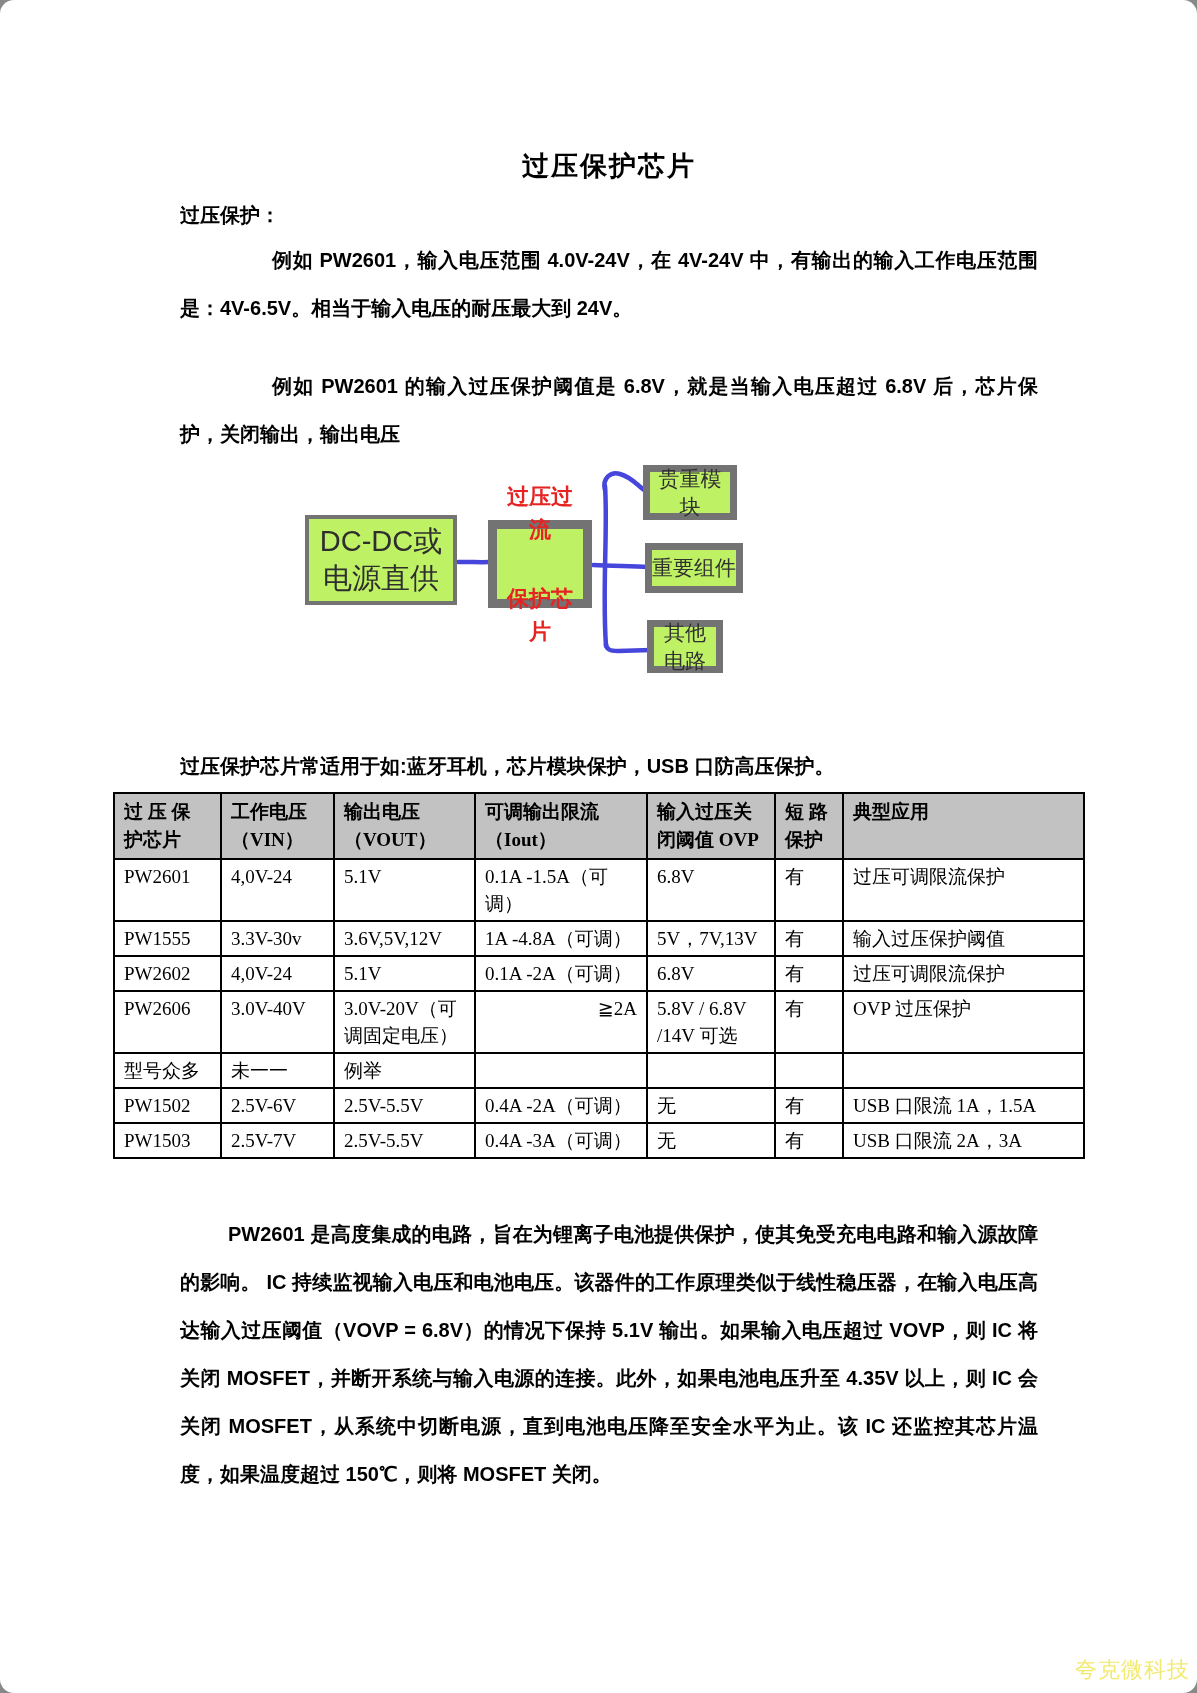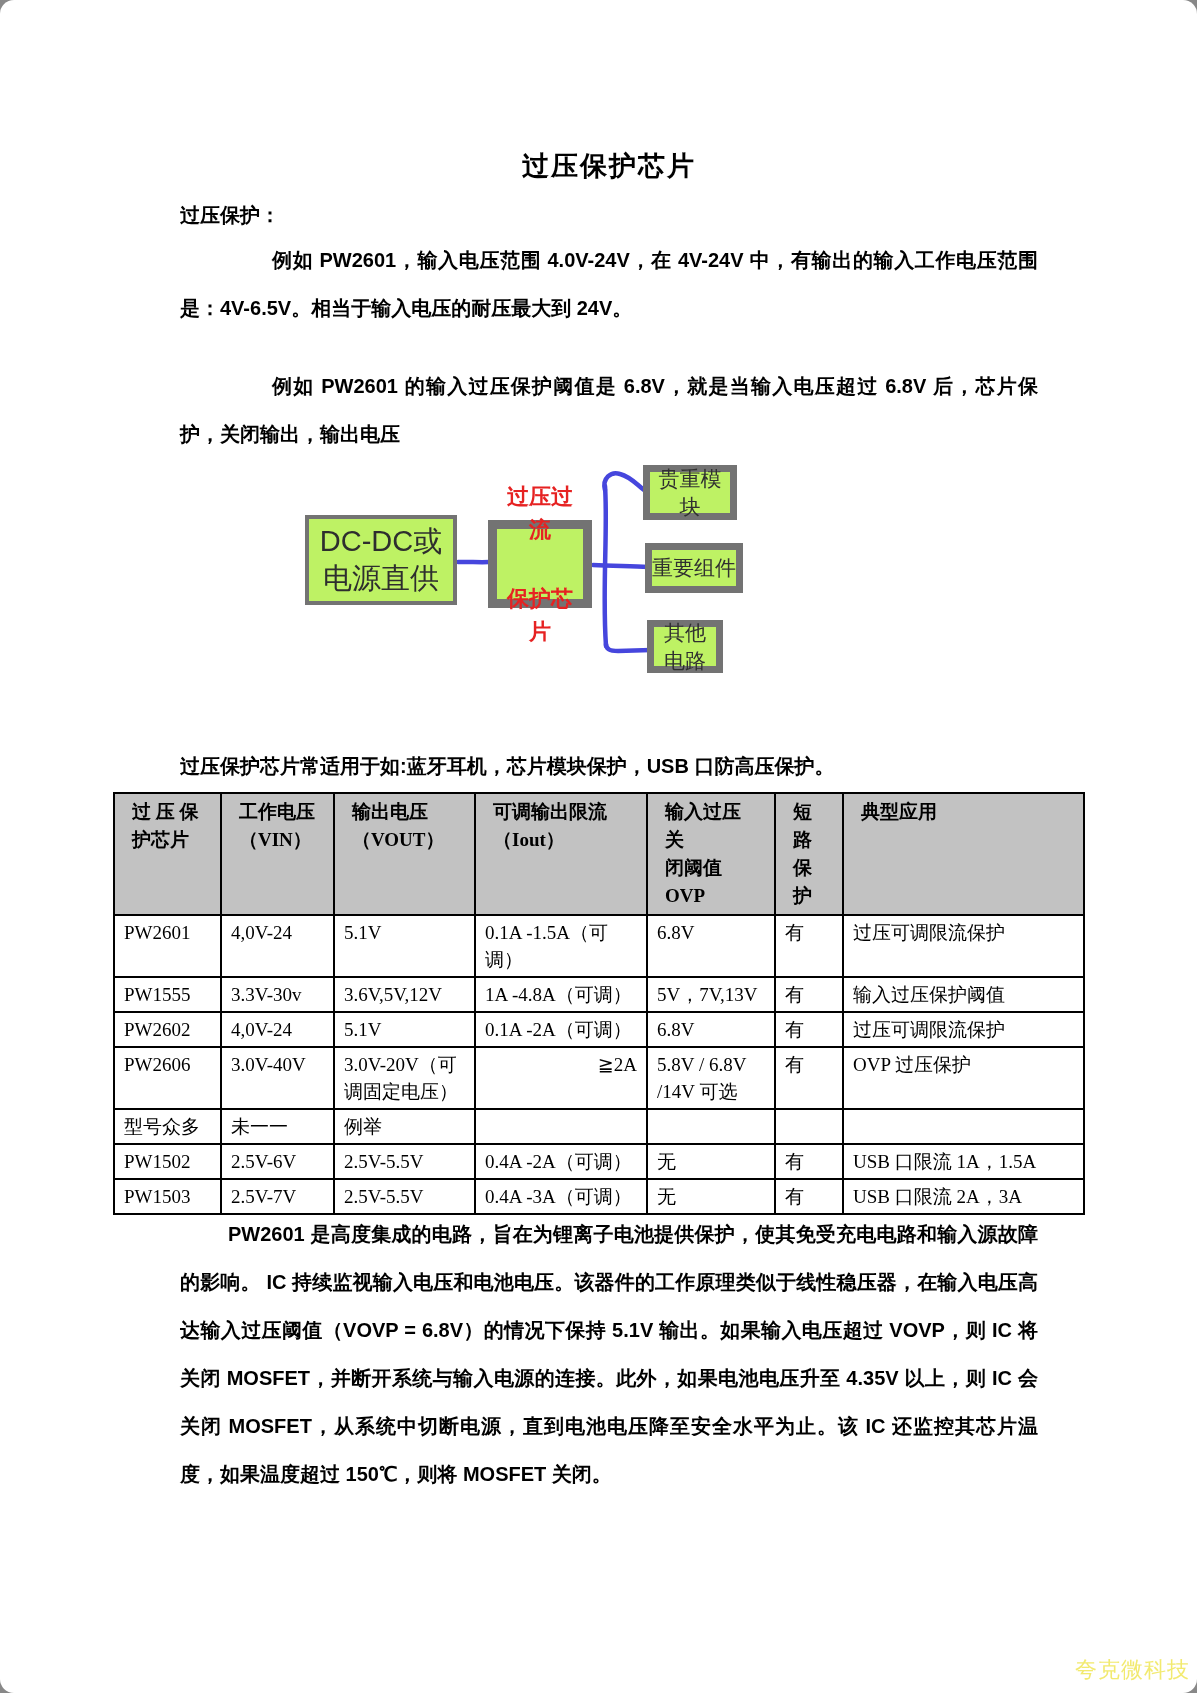--- a/index.html
+++ b/index.html
@@ -65,21 +65,21 @@
     padding:3px 9px;
     line-height:27px;
     vertical-align:top;
     text-align:left;
     overflow:hidden;
   }
   table.spec th{
     background:#c2c2c2;
     font-weight:bold;
     line-height:28px;
-    padding:4px 17px;
+    padding:4px 9px;
   }
   table.spec td.center{text-align:right;}
   .desc{top:1210px;}
   .watermark{
     right:7px;bottom:8px;
     font-size:22px;letter-spacing:1px;
     color:#f2ea70;font-weight:500;
   }
 </style>
 </head>

